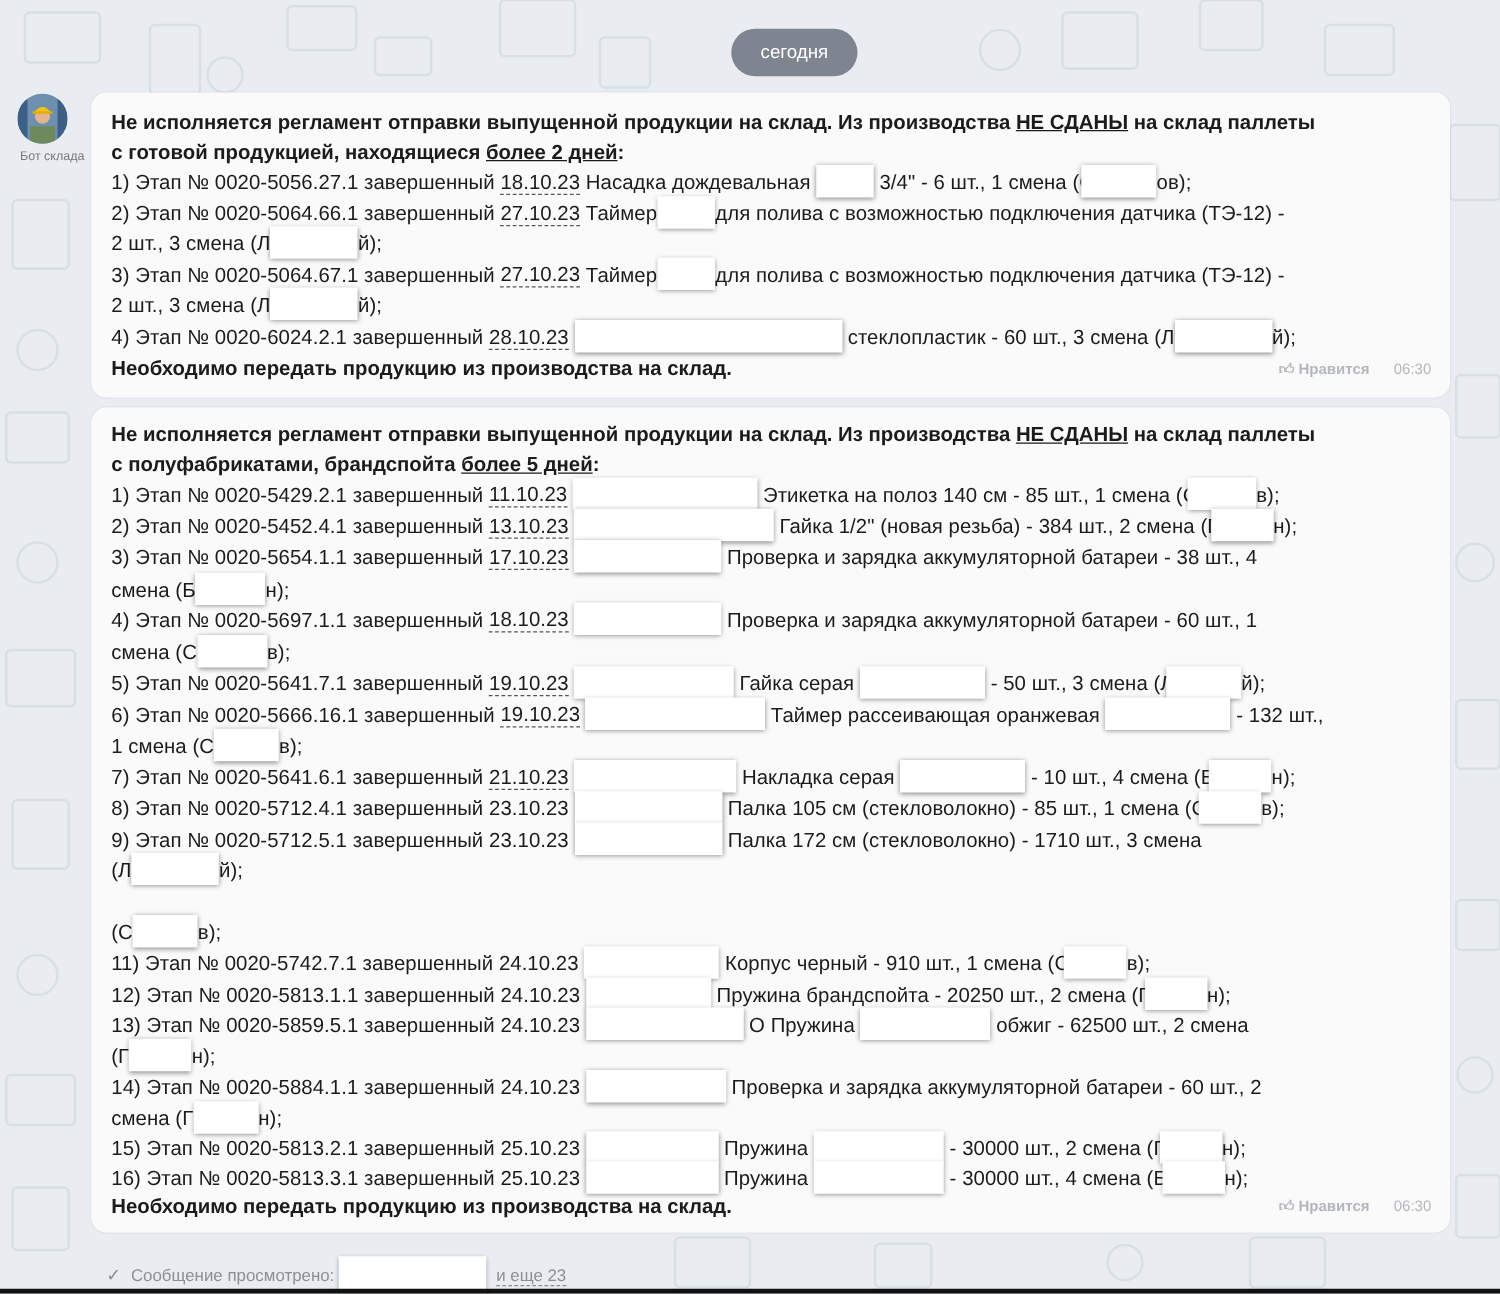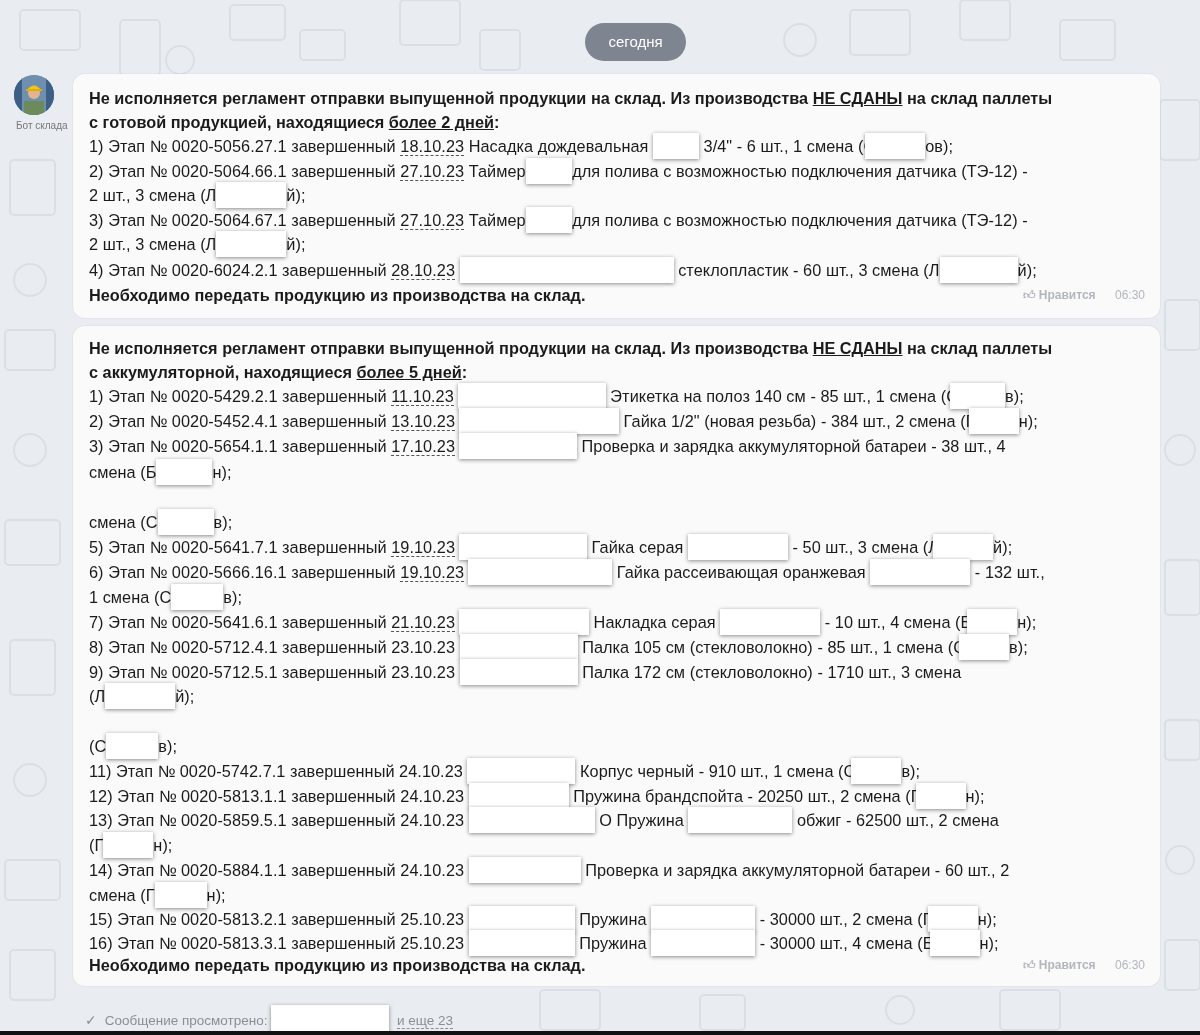--- a/index.html
+++ b/index.html
@@ -120,34 +120,35 @@
 
   <div class="line bold" style="top:209px;">Необходимо передать продукцию из производства на склад.</div>
   <div class="meta" style="top:214px;">
     <span class="like"><span>👍︎</span> <span>Нравится</span></span>
     <span class="time">06:30</span>
   </div>
 </div>
 
 <div class="bubble b2">
   <div class="line bold" style="top:10px;"><span>Не исполняется регламент отправки выпущенной продукции на склад. Из производства </span><span class="u">НЕ СДАНЫ</span><span> на склад паллеты</span></div>
-  <div class="line bold" style="top:34px;"><span>с аккумуляторной, находящиеся </span><span class="u">более 5 дней</span><span>:</span></div>
+  <div class="line bold" style="top:34px;"><span>с полуфабрикатами, брандспойта </span><span class="u">более 5 дней</span><span>:</span></div>
 
   <div class="line" style="top:58px;"><span>1) Этап № 0020-5429.2.1 завершенный </span><span class="dl">11.10.23</span><span class="redact" style="width:148px;margin-left:4px;"></span><span> Этикетка на полоз 140 см - 85 шт., 1 смена (С</span><span class="redact" style="width:55px;margin-left:-8px;"></span><span>в);</span></div>
 
   <div class="line" style="top:83px;"><span>2) Этап № 0020-5452.4.1 завершенный </span><span class="dl">13.10.23</span><span class="redact" style="width:160px;margin-left:4px;"></span><span> Гайка 1/2" (новая резьба) - 384 шт., 2 смена (Г</span><span class="redact" style="width:50px;margin-left:-6px;"></span><span>н);</span></div>
 
   <div class="line" style="top:108px;"><span>3) Этап № 0020-5654.1.1 завершенный </span><span class="dl">17.10.23</span><span class="redact" style="width:118px;margin-left:4px;"></span><span> Проверка и зарядка аккумуляторной батареи - 38 шт., 4</span></div>
   <div class="line" style="top:134px;"><span>смена (Б</span><span class="redact" style="width:56px;"></span><span>н);</span></div>
 
+  <div class="line" style="top:158px;"><span>4) Этап № 0020-5697.1.1 завершенный </span><span class="dl">18.10.23</span><span class="redact" style="width:118px;margin-left:4px;"></span><span> Проверка и зарядка аккумуляторной батареи - 60 шт., 1</span></div>
   <div class="line" style="top:184px;"><span>смена (С</span><span class="redact" style="width:56px;"></span><span>в);</span></div>
 
   <div class="line" style="top:209px;"><span>5) Этап № 0020-5641.7.1 завершенный </span><span class="dl">19.10.23</span><span class="redact" style="width:128px;margin-left:4px;"></span><span> Гайка серая </span><span class="redact" style="width:100px;"></span><span> - 50 шт., 3 смена (Л</span><span class="redact" style="width:60px;margin-left:-6px;"></span><span>й);</span></div>
 
-  <div class="line" style="top:234px;"><span>6) Этап № 0020-5666.16.1 завершенный </span><span class="dl">19.10.23</span><span class="redact" style="width:144px;margin-left:4px;"></span><span> Гайка рассеивающая оранжевая </span><span class="redact" style="width:100px;"></span><span> - 132 шт.,</span></div>
+  <div class="line" style="top:234px;"><span>6) Этап № 0020-5666.16.1 завершенный </span><span class="dl">19.10.23</span><span class="redact" style="width:144px;margin-left:4px;"></span><span> Таймер рассеивающая оранжевая </span><span class="redact" style="width:100px;"></span><span> - 132 шт.,</span></div>
   <div class="line" style="top:259px;"><span>1 смена (С</span><span class="redact" style="width:52px;"></span><span>в);</span></div>
 
   <div class="line" style="top:284px;"><span>7) Этап № 0020-5641.6.1 завершенный </span><span class="dl">21.10.23</span><span class="redact" style="width:130px;margin-left:4px;"></span><span> Накладка серая </span><span class="redact" style="width:100px;"></span><span> - 10 шт., 4 смена (Б</span><span class="redact" style="width:50px;margin-left:-4px;"></span><span>н);</span></div>
 
   <div class="line" style="top:309px;"><span>8) Этап № 0020-5712.4.1 завершенный 23.10.23 </span><span class="redact" style="width:118px;"></span><span> Палка 105 см (стекловолокно) - 85 шт., 1 смена (С</span><span class="redact" style="width:50px;margin-left:-6px;"></span><span>в);</span></div>
 
   <div class="line" style="top:334px;"><span>9) Этап № 0020-5712.5.1 завершенный 23.10.23 </span><span class="redact" style="width:118px;"></span><span> Палка 172 см (стекловолокно) - 1710 шт., 3 смена</span></div>
   <div class="line" style="top:358px;"><span>(Л</span><span class="redact" style="width:70px;"></span><span>й);</span></div>
 
   <div class="line" style="top:408px;"><span>(С</span><span class="redact" style="width:52px;"></span><span>в);</span></div>

